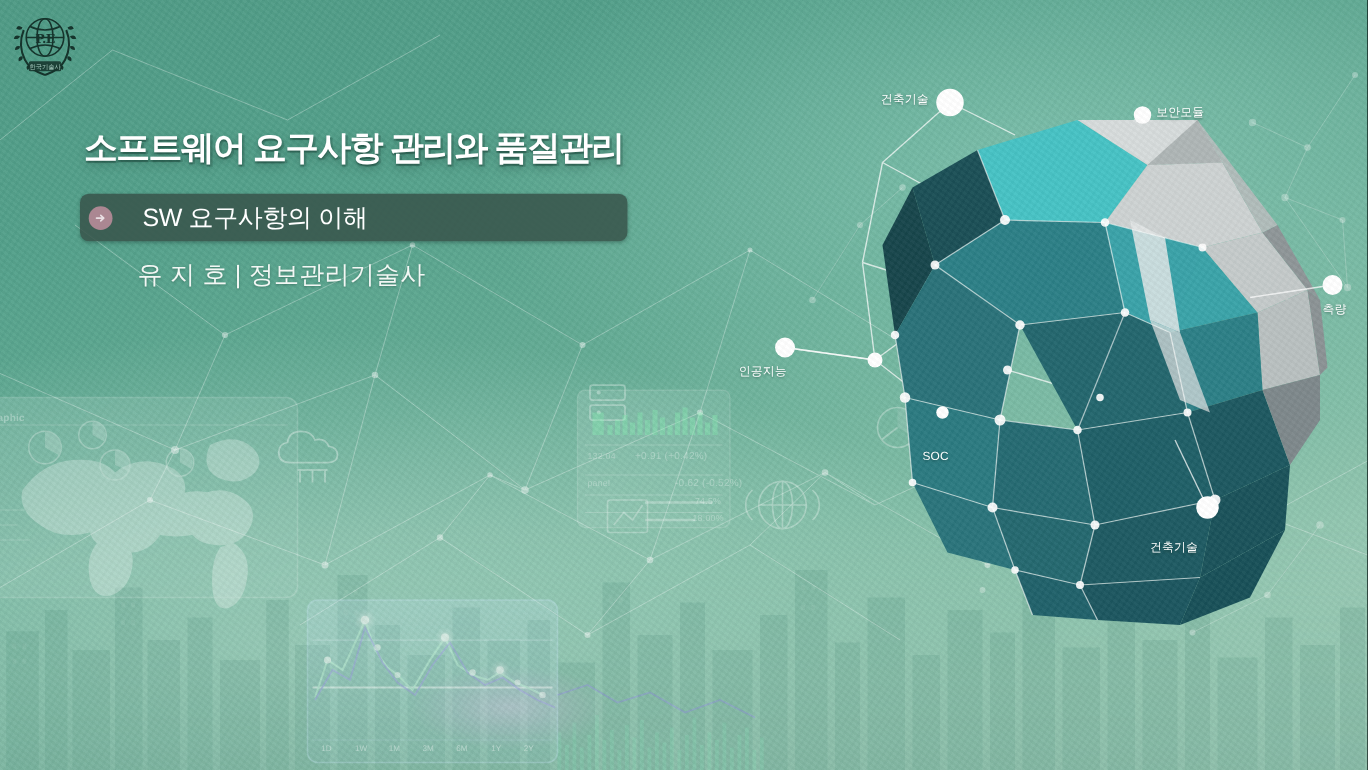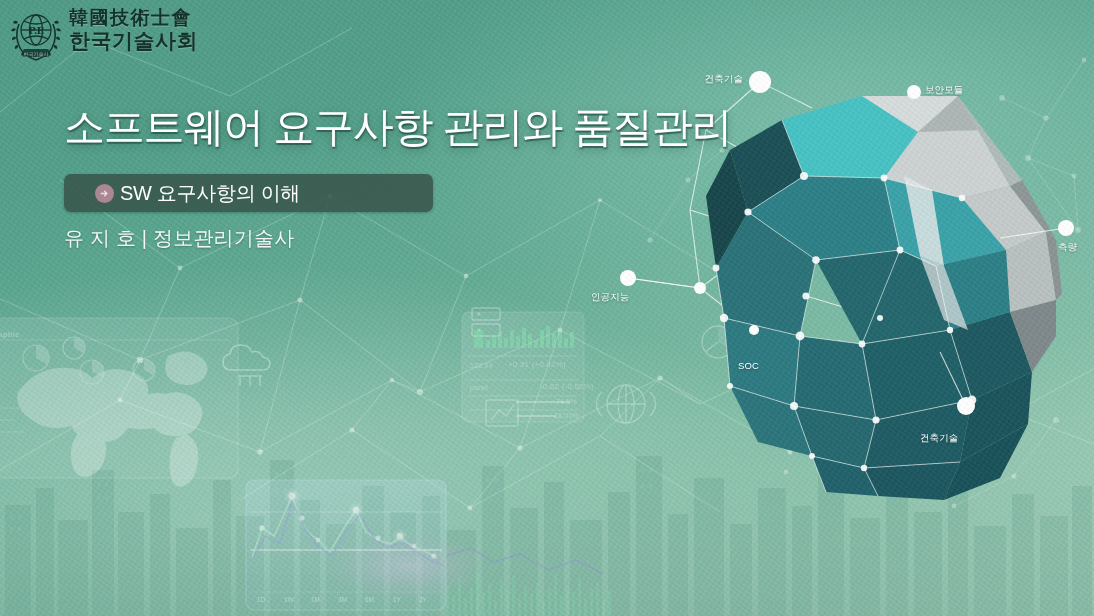--- a/index.html
+++ b/index.html
@@ -51,56 +51,56 @@
   #logo .hangul {
     font-size: 21px; font-weight: 700; letter-spacing: .5px;
     color: #15332b;
     text-shadow: 0 1px 0 rgba(255,255,255,.22);
   }
 
   
   #title-block { position: absolute; left: 64px; top: 100px; z-index: 40; }
 
   #main-title {
-    font-size: 41px;
-    font-weight: 400;
+    font-size: 27px;
+    font-weight: 700;
     color: #ffffff;
     letter-spacing: -1.2px;
     white-space: nowrap;
     text-shadow:
       0 2px 1px rgba(22,62,52,.45),
       0 3px 8px rgba(16,48,40,.35),
       2px 2px 0 rgba(30,74,62,.25);
     text-align: center;
   }
 
   #subtitle-pill {
-    display: inline-flex; align-items: center; gap: 6px;
+    display: inline-flex; align-items: center; gap: 24px;
     margin-top: 19px;
     height: 38px;
-    width: 369px;
-    padding: 0 31px;
+    width: 438px;
+    padding: 0 7px;
     border-radius: 7px;
     background: rgba(56,84,74,0.86);
     box-shadow: 0 1px 3px rgba(14,40,33,.30);
   }
   #subtitle-pill .arrow-circle {
     width: 19px; height: 19px; flex: 0 0 19px;
     border-radius: 50%;
     background: #ab8792;
     display: flex; align-items: center; justify-content: center;
   }
   #subtitle-pill .arrow-circle svg { display: block; }
   #subtitle-text {
     font-size: 20px; font-weight: 400; color: #ffffff;
     letter-spacing: -0.3px; white-space: nowrap;
   }
 
   #presenter {
-    margin-top: 13px; 
+    margin-top: 13px; margin-left: 46px;
     font-size: 20px; font-weight: 400;
     color: #f2f7f4;
     letter-spacing: .2px;
     text-shadow: 0 1px 2px rgba(20,54,45,.38);
     white-space: nowrap;
   }
 
   
   .node-label {
     position: absolute;
@@ -628,24 +628,20 @@
         <path d="M44 14 q4 -3 5 1 q-4 2 -5 -1Z"></path>
         <path d="M46 21 q4 -2 5 2 q-4 1 -5 -2Z"></path>
         <path d="M46 29 q4 -1 4 3 q-4 0 -4 -3Z"></path>
         <path d="M44 37 q4 0 3 4 q-4 -1 -3 -4Z"></path>
         <path d="M39 44 q3 1 1 4 q-3 -2 -1 -4Z"></path>
       </g>
       <text x="26" y="26" text-anchor="middle" fill="#16342c" font-family="DejaVu Serif, serif" font-size="10" font-weight="bold" letter-spacing="-0.5">P.E</text>
       <rect x="13" y="41" width="26" height="8" rx="1.5" fill="#16342c" opacity=".88"></rect>
       <text x="26" y="47.5" text-anchor="middle" fill="#a9cec2" font-family="DejaVu Sans, sans-serif" font-size="5">한국기술사</text>
     </svg>
-    <div class="names">
-      <span class="hanja">韓國技術士會</span>
-      <span class="hangul">한국기술사회</span>
-    </div>
   </div>
 
   <div id="title-block">
     <div id="main-title">소프트웨어 요구사항 관리와 품질관리</div>
 
     <div id="subtitle-pill">
       <span class="arrow-circle">
         <svg width="11" height="11" viewBox="0 0 11 11">
           <path d="M2.2 5.5 H7.4 M5.6 3.3 L8 5.5 L5.6 7.7" stroke="#e9dfe3" stroke-width="1.3" fill="none" stroke-linecap="round" stroke-linejoin="round"></path>
         </svg>

